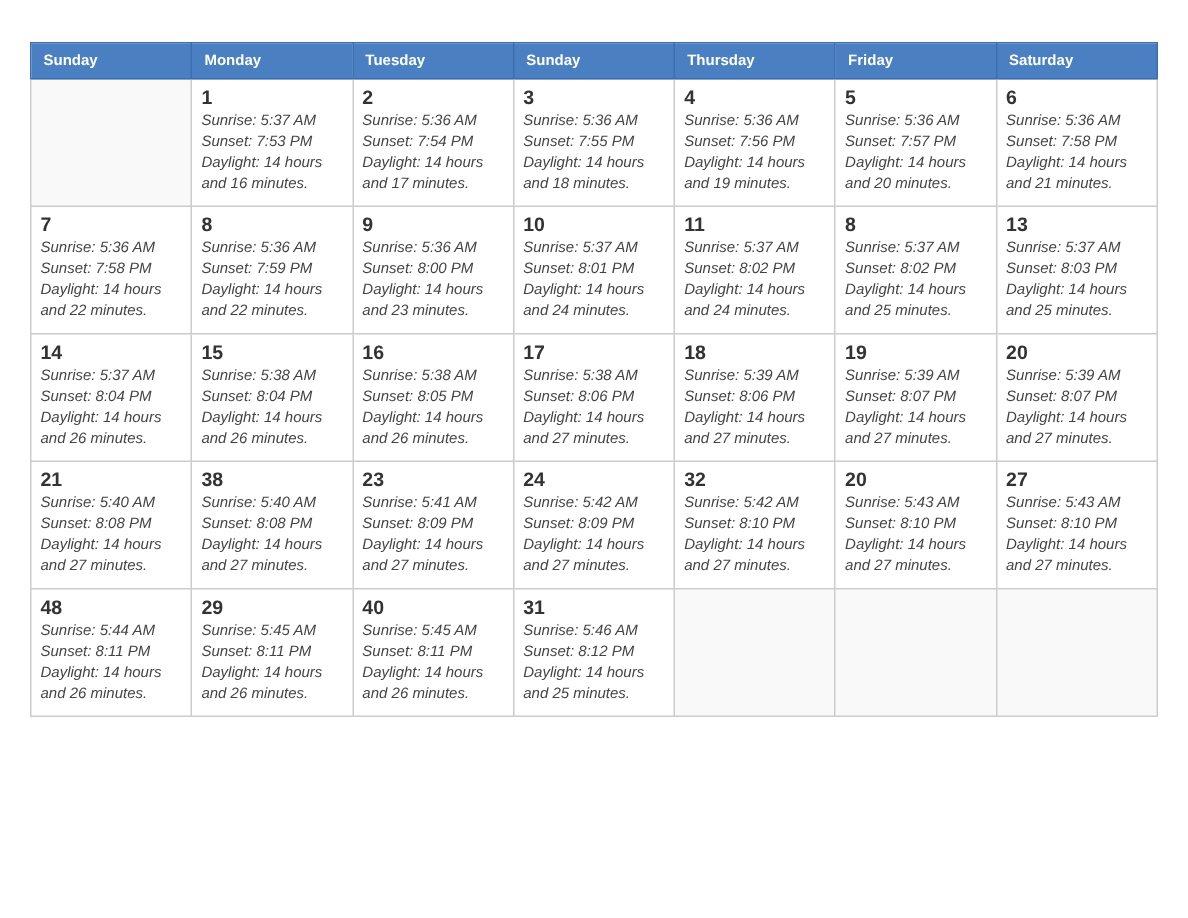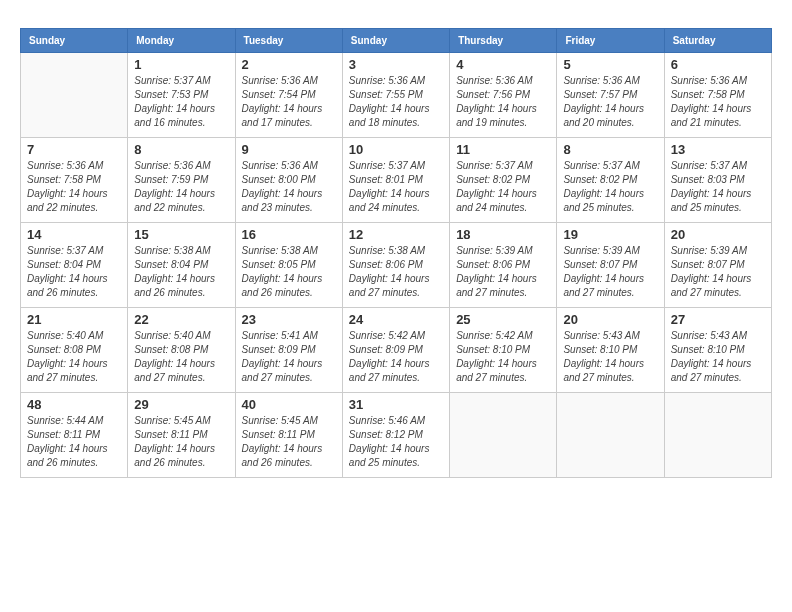--- a/index.html
+++ b/index.html
@@ -171,21 +171,21 @@
         </td>
         <td>
           <div class="day-number">15</div>
           <div class="day-info">Sunrise: 5:38 AM<br>Sunset: 8:04 PM<br>Daylight: 14 hours<br>and 26 minutes.</div>
         </td>
         <td>
           <div class="day-number">16</div>
           <div class="day-info">Sunrise: 5:38 AM<br>Sunset: 8:05 PM<br>Daylight: 14 hours<br>and 26 minutes.</div>
         </td>
         <td>
-          <div class="day-number">12</div>
+          <div class="day-number">17</div>
           <div class="day-info">Sunrise: 5:38 AM<br>Sunset: 8:06 PM<br>Daylight: 14 hours<br>and 27 minutes.</div>
         </td>
         <td>
           <div class="day-number">18</div>
           <div class="day-info">Sunrise: 5:39 AM<br>Sunset: 8:06 PM<br>Daylight: 14 hours<br>and 27 minutes.</div>
         </td>
         <td>
           <div class="day-number">19</div>
           <div class="day-info">Sunrise: 5:39 AM<br>Sunset: 8:07 PM<br>Daylight: 14 hours<br>and 27 minutes.</div>
         </td>
@@ -193,33 +193,33 @@
           <div class="day-number">20</div>
           <div class="day-info">Sunrise: 5:39 AM<br>Sunset: 8:07 PM<br>Daylight: 14 hours<br>and 27 minutes.</div>
         </td>
       </tr>
       <tr class="week-row">
         <td>
           <div class="day-number">21</div>
           <div class="day-info">Sunrise: 5:40 AM<br>Sunset: 8:08 PM<br>Daylight: 14 hours<br>and 27 minutes.</div>
         </td>
         <td>
-          <div class="day-number">22</div>
+          <div class="day-number">38</div>
           <div class="day-info">Sunrise: 5:40 AM<br>Sunset: 8:08 PM<br>Daylight: 14 hours<br>and 27 minutes.</div>
         </td>
         <td>
           <div class="day-number">23</div>
           <div class="day-info">Sunrise: 5:41 AM<br>Sunset: 8:09 PM<br>Daylight: 14 hours<br>and 27 minutes.</div>
         </td>
         <td>
           <div class="day-number">24</div>
           <div class="day-info">Sunrise: 5:42 AM<br>Sunset: 8:09 PM<br>Daylight: 14 hours<br>and 27 minutes.</div>
         </td>
         <td>
-          <div class="day-number">25</div>
+          <div class="day-number">32</div>
           <div class="day-info">Sunrise: 5:42 AM<br>Sunset: 8:10 PM<br>Daylight: 14 hours<br>and 27 minutes.</div>
         </td>
         <td>
           <div class="day-number">20</div>
           <div class="day-info">Sunrise: 5:43 AM<br>Sunset: 8:10 PM<br>Daylight: 14 hours<br>and 27 minutes.</div>
         </td>
         <td>
           <div class="day-number">27</div>
           <div class="day-info">Sunrise: 5:43 AM<br>Sunset: 8:10 PM<br>Daylight: 14 hours<br>and 27 minutes.</div>
         </td>

